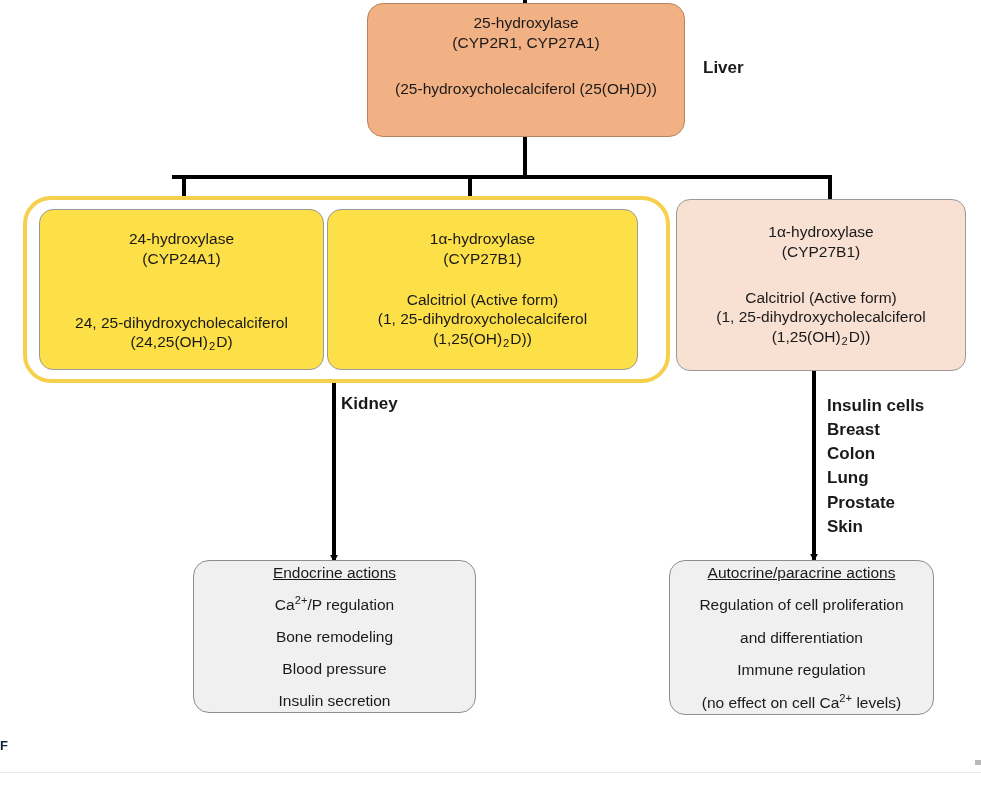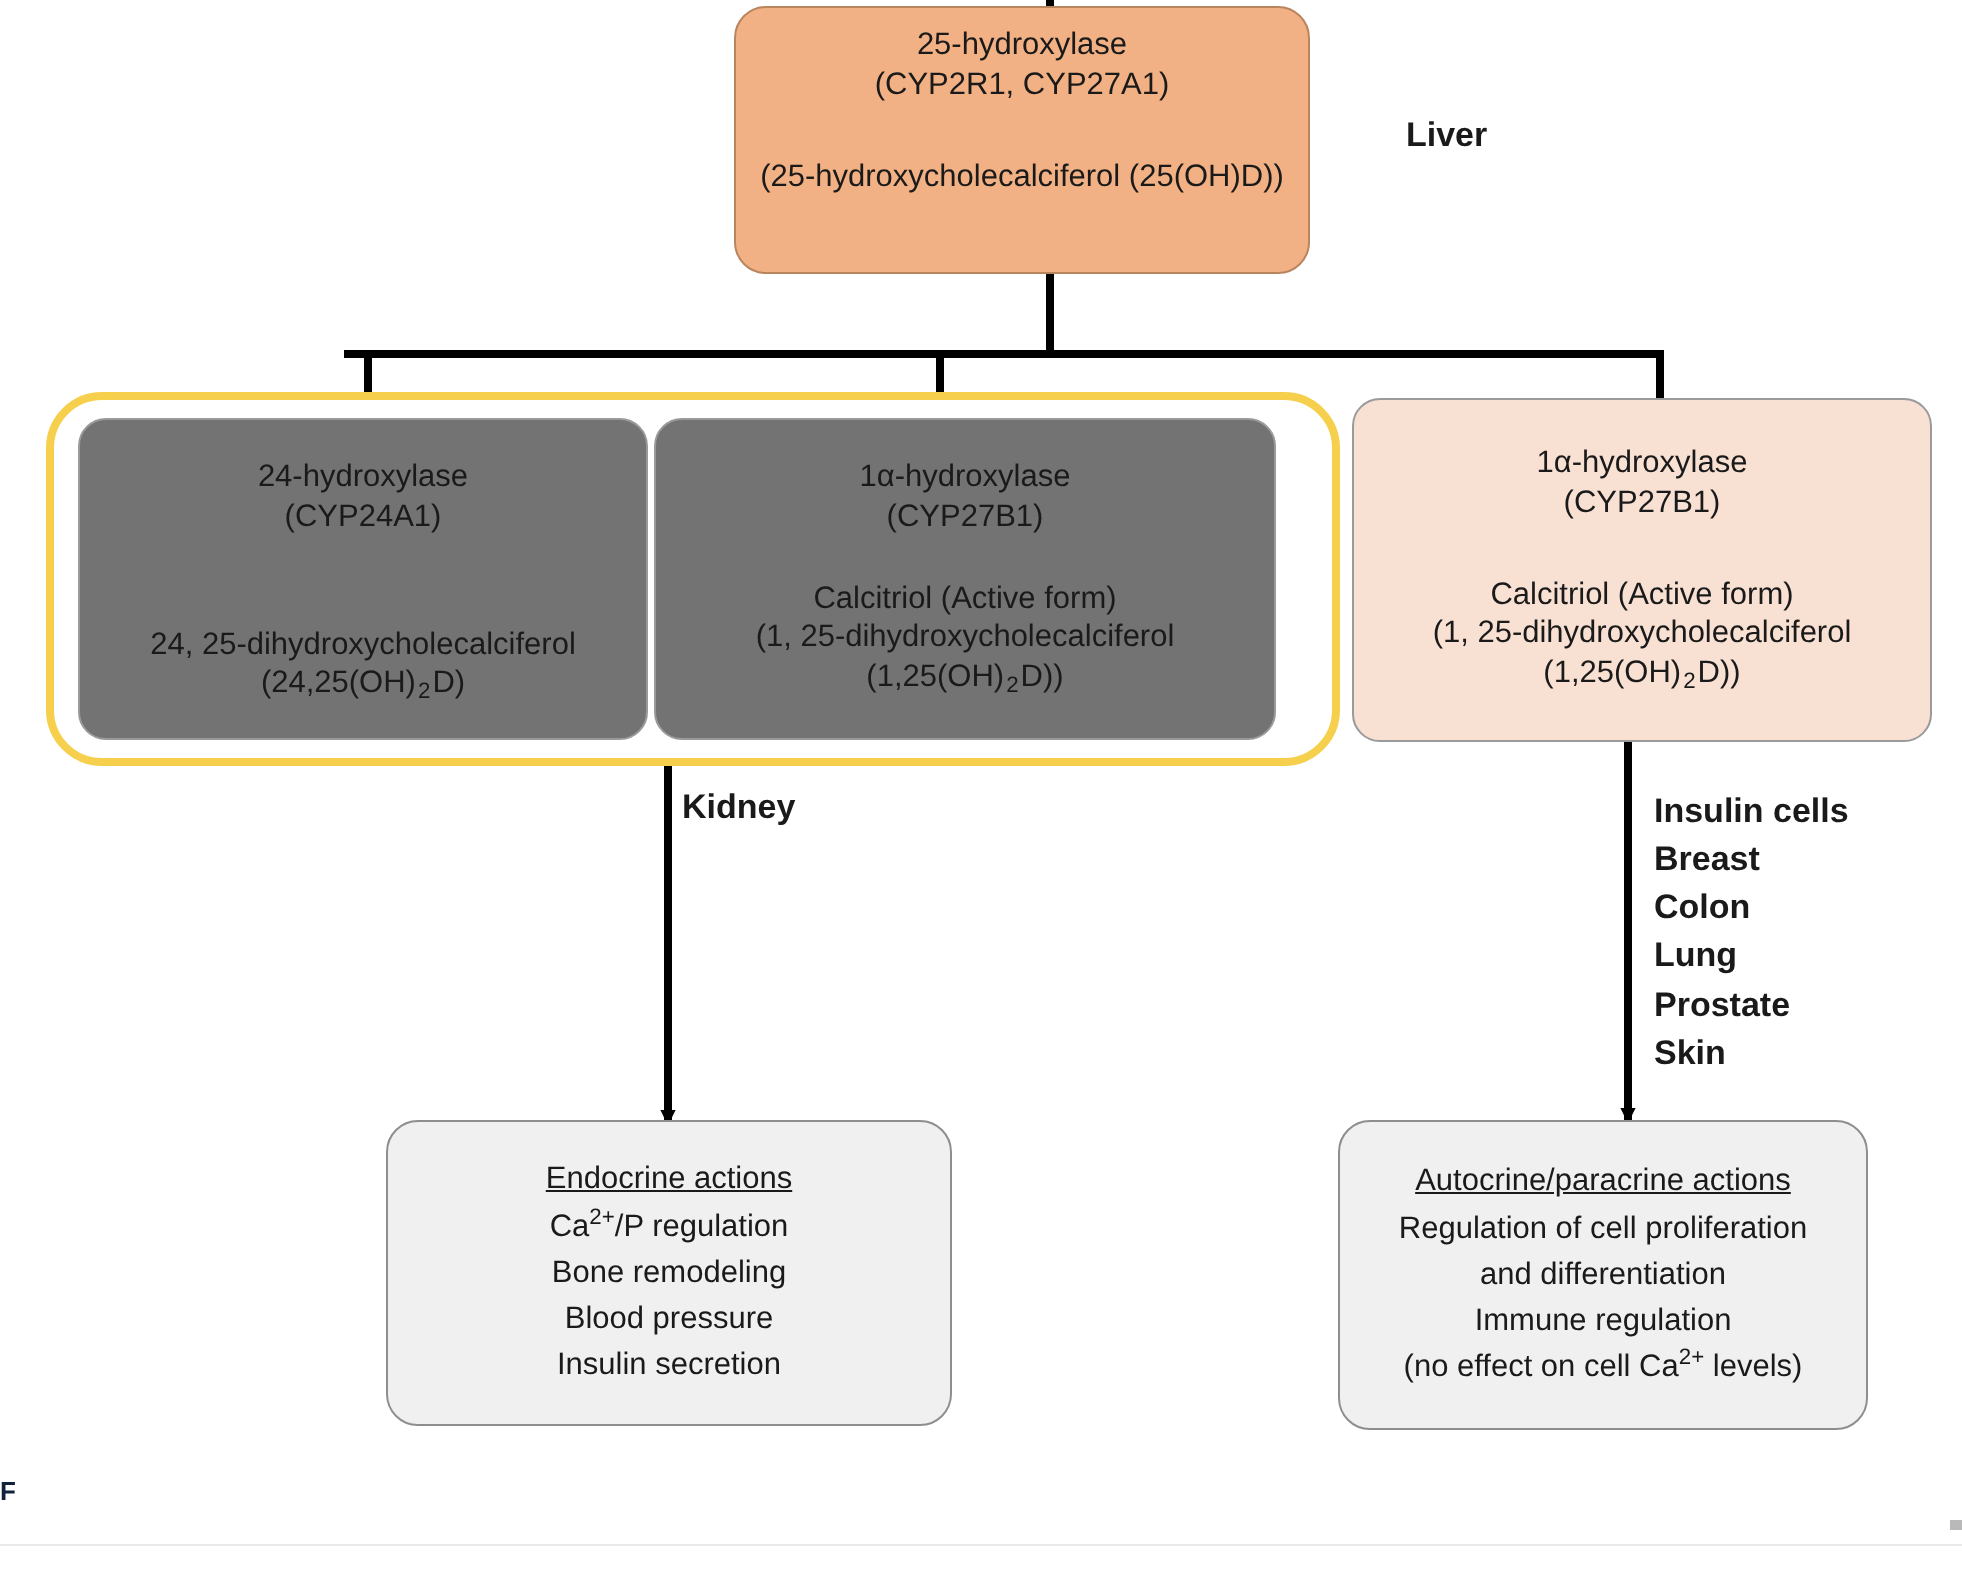--- a/index.html
+++ b/index.html
@@ -26,40 +26,40 @@
     display: flex;
     flex-direction: column;
     text-align: center;
     line-height: 1.28;
     z-index: 3;
   }
   .node .ln { display: block; }
   
   #liver-node {
     left: 367px; top: 3px;
-    width: 288px; height: 134px;
+    width: 318px; height: 134px;
     background: #f2b184;
     border-color: #b8855f;
     border-radius: 16px;
     font-size: 15.5px;
     padding-top: 9px;
   }
   #liver-node .enzyme { margin-bottom: 26px; }
   
   #kidney-group {
     position: absolute;
     left: 23px; top: 196px;
     width: 647px; height: 187px;
     border: 4px solid #f6d04d;
     border-radius: 28px;
     background: #ffffff;
     z-index: 2;
   }
   .yellow-node {
-    background: #737373;
+    background: #fde047;
     border-color: #9a9a9a;
   }
   #node-24hydroxylase {
     left: 39px; top: 209px;
     width: 285px; height: 161px;
     font-size: 15.5px;
     padding-top: 19px;
   }
   #node-24hydroxylase .enzyme { margin-bottom: 44px; }
   #node-1a-kidney {
@@ -78,21 +78,21 @@
     font-size: 15.5px;
     padding-top: 22px;
   }
   #node-1a-extrarenal .enzyme { margin-bottom: 26px; }
   
   .outcome {
     background: #f0f0f0;
     border: 1px solid #8e8e8e;
     border-radius: 16px;
     font-size: 15.5px;
-    justify-content: center;
+    justify-content: space-between;
     line-height: 1.5;
   }
   #node-endocrine {
     left: 193px; top: 560px;
     width: 283px; height: 153px;
   }
   #node-autocrine {
     left: 669px; top: 560px;
     width: 265px; height: 155px;
   }

